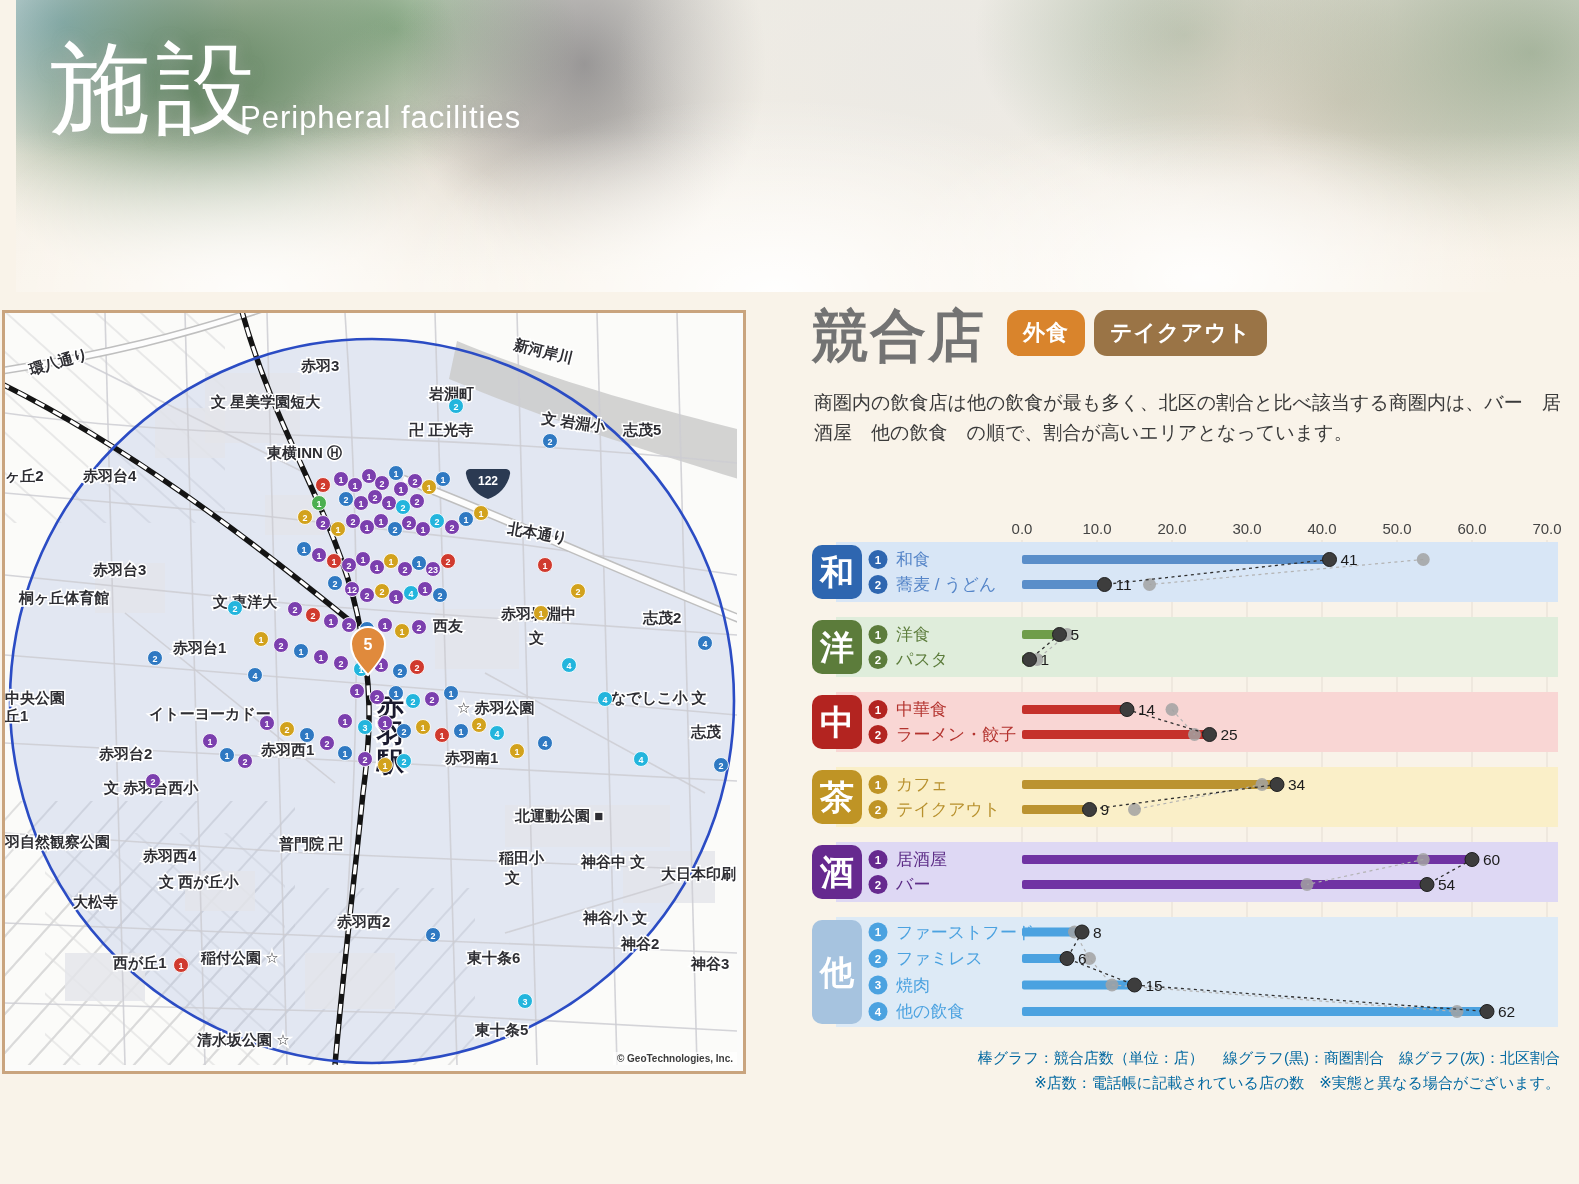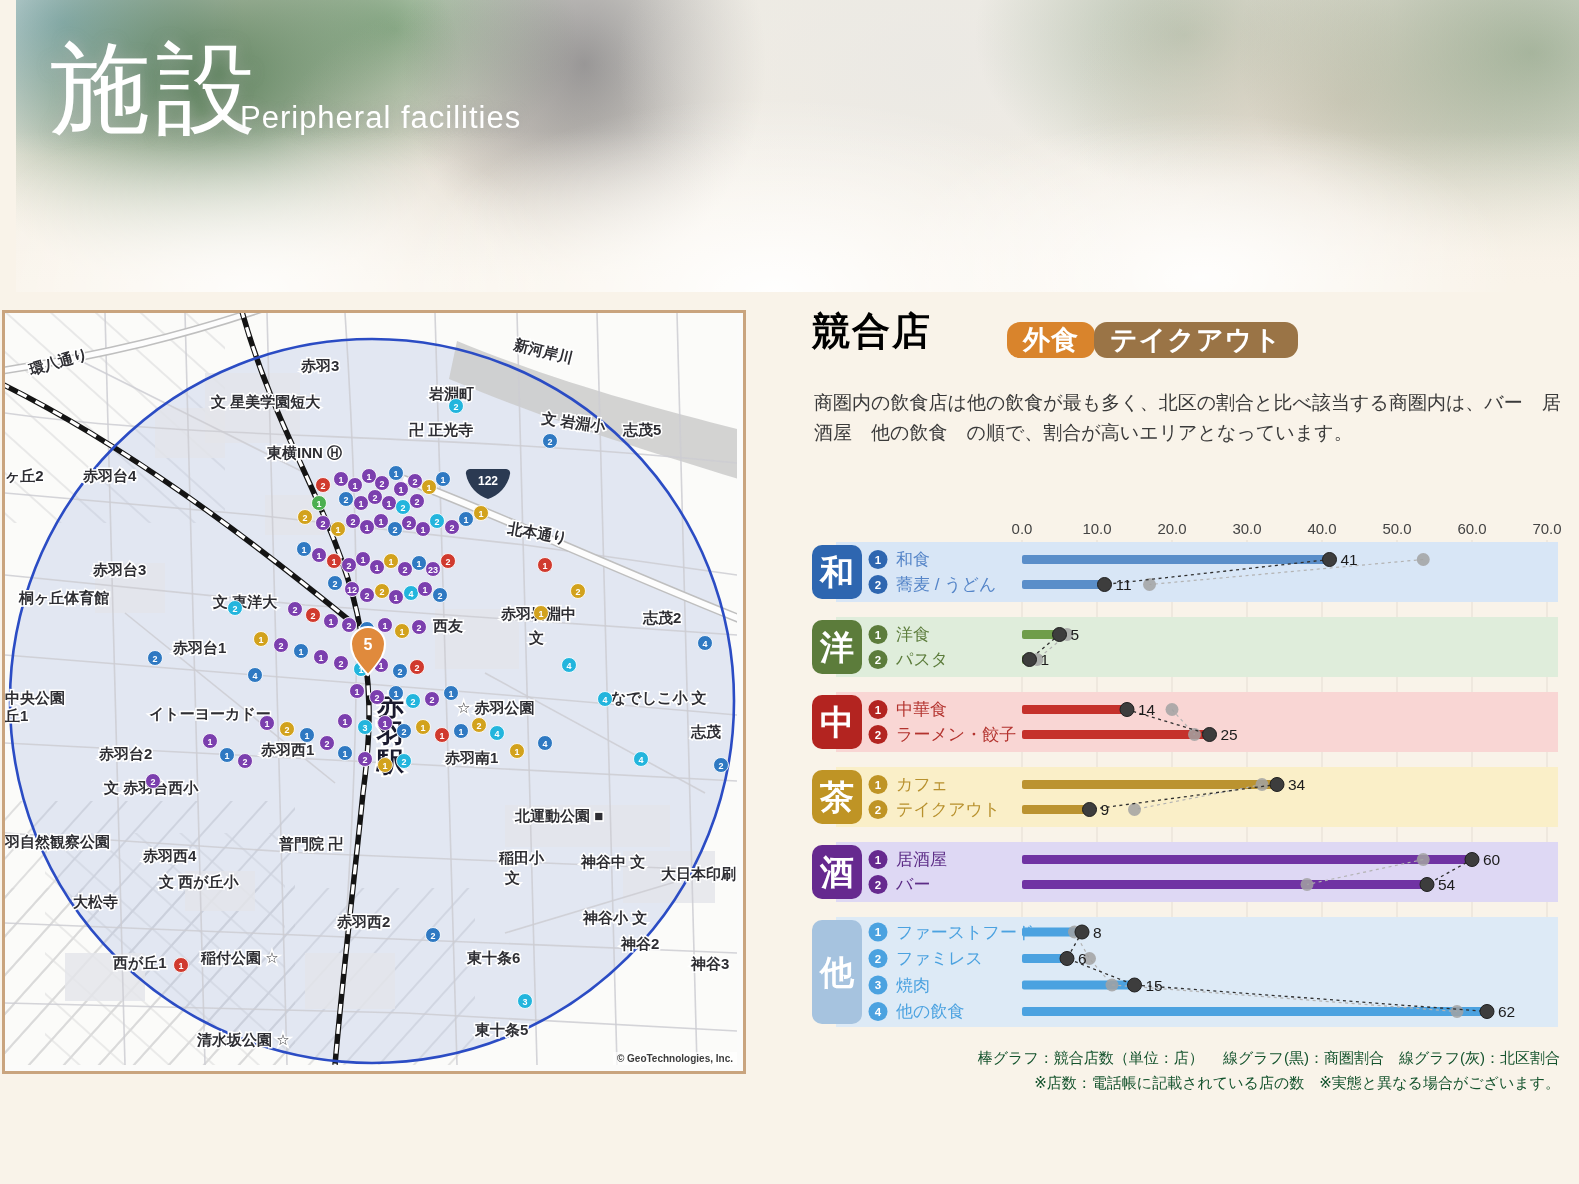--- a/index.html
+++ b/index.html
@@ -45,36 +45,36 @@
   .map-frame{
     position:absolute;left:2px;top:310px;width:738px;height:758px;
     border:3px solid #c9a47e;background:#fbfbfa;overflow:hidden;
   }
   .map-attrib{
     position:absolute;right:6px;bottom:6px;font-size:10px;font-weight:bold;color:#3c3c3c;
     background:rgba(255,255,255,.7);padding:1px 4px;
   }
   
   .panel-title{
-    position:absolute;left:812px;top:306px;font-size:38px;font-weight:bold;color:#000000;
+    position:absolute;left:812px;top:299px;font-size:56px;font-weight:bold;color:#737373;
     letter-spacing:2px;
   }
   .badge{
-    position:absolute;top:322px;color:#fff;font-size:27px;font-weight:bold;
-    padding:0 16px;border-radius:13px;letter-spacing:1px;
+    position:absolute;top:310px;color:#fff;font-size:22px;font-weight:bold;
+    padding:8px 16px;border-radius:13px;letter-spacing:1px;
   }
   .badge.b1{left:1007px;}
   .badge.b2{left:1094px;}
   .desc{
     position:absolute;left:814px;top:388px;width:756px;font-size:19px;color:#3a3a3a;
     line-height:1.6;
   }
   .footnote{
     position:absolute;left:900px;top:1046px;width:660px;text-align:right;
-    font-size:15px;color:#14532d;line-height:1.65;
+    font-size:15px;color:#0369a1;line-height:1.65;
   }
   svg text{font-family:"Liberation Sans","DejaVu Sans",sans-serif;}
 </style>
 </head>
 <body>
 
 <div class="hero">
   <div class="hero-fog"></div>
   <div class="hero-title">施設</div>
   <div class="hero-sub">Peripheral facilities</div>

